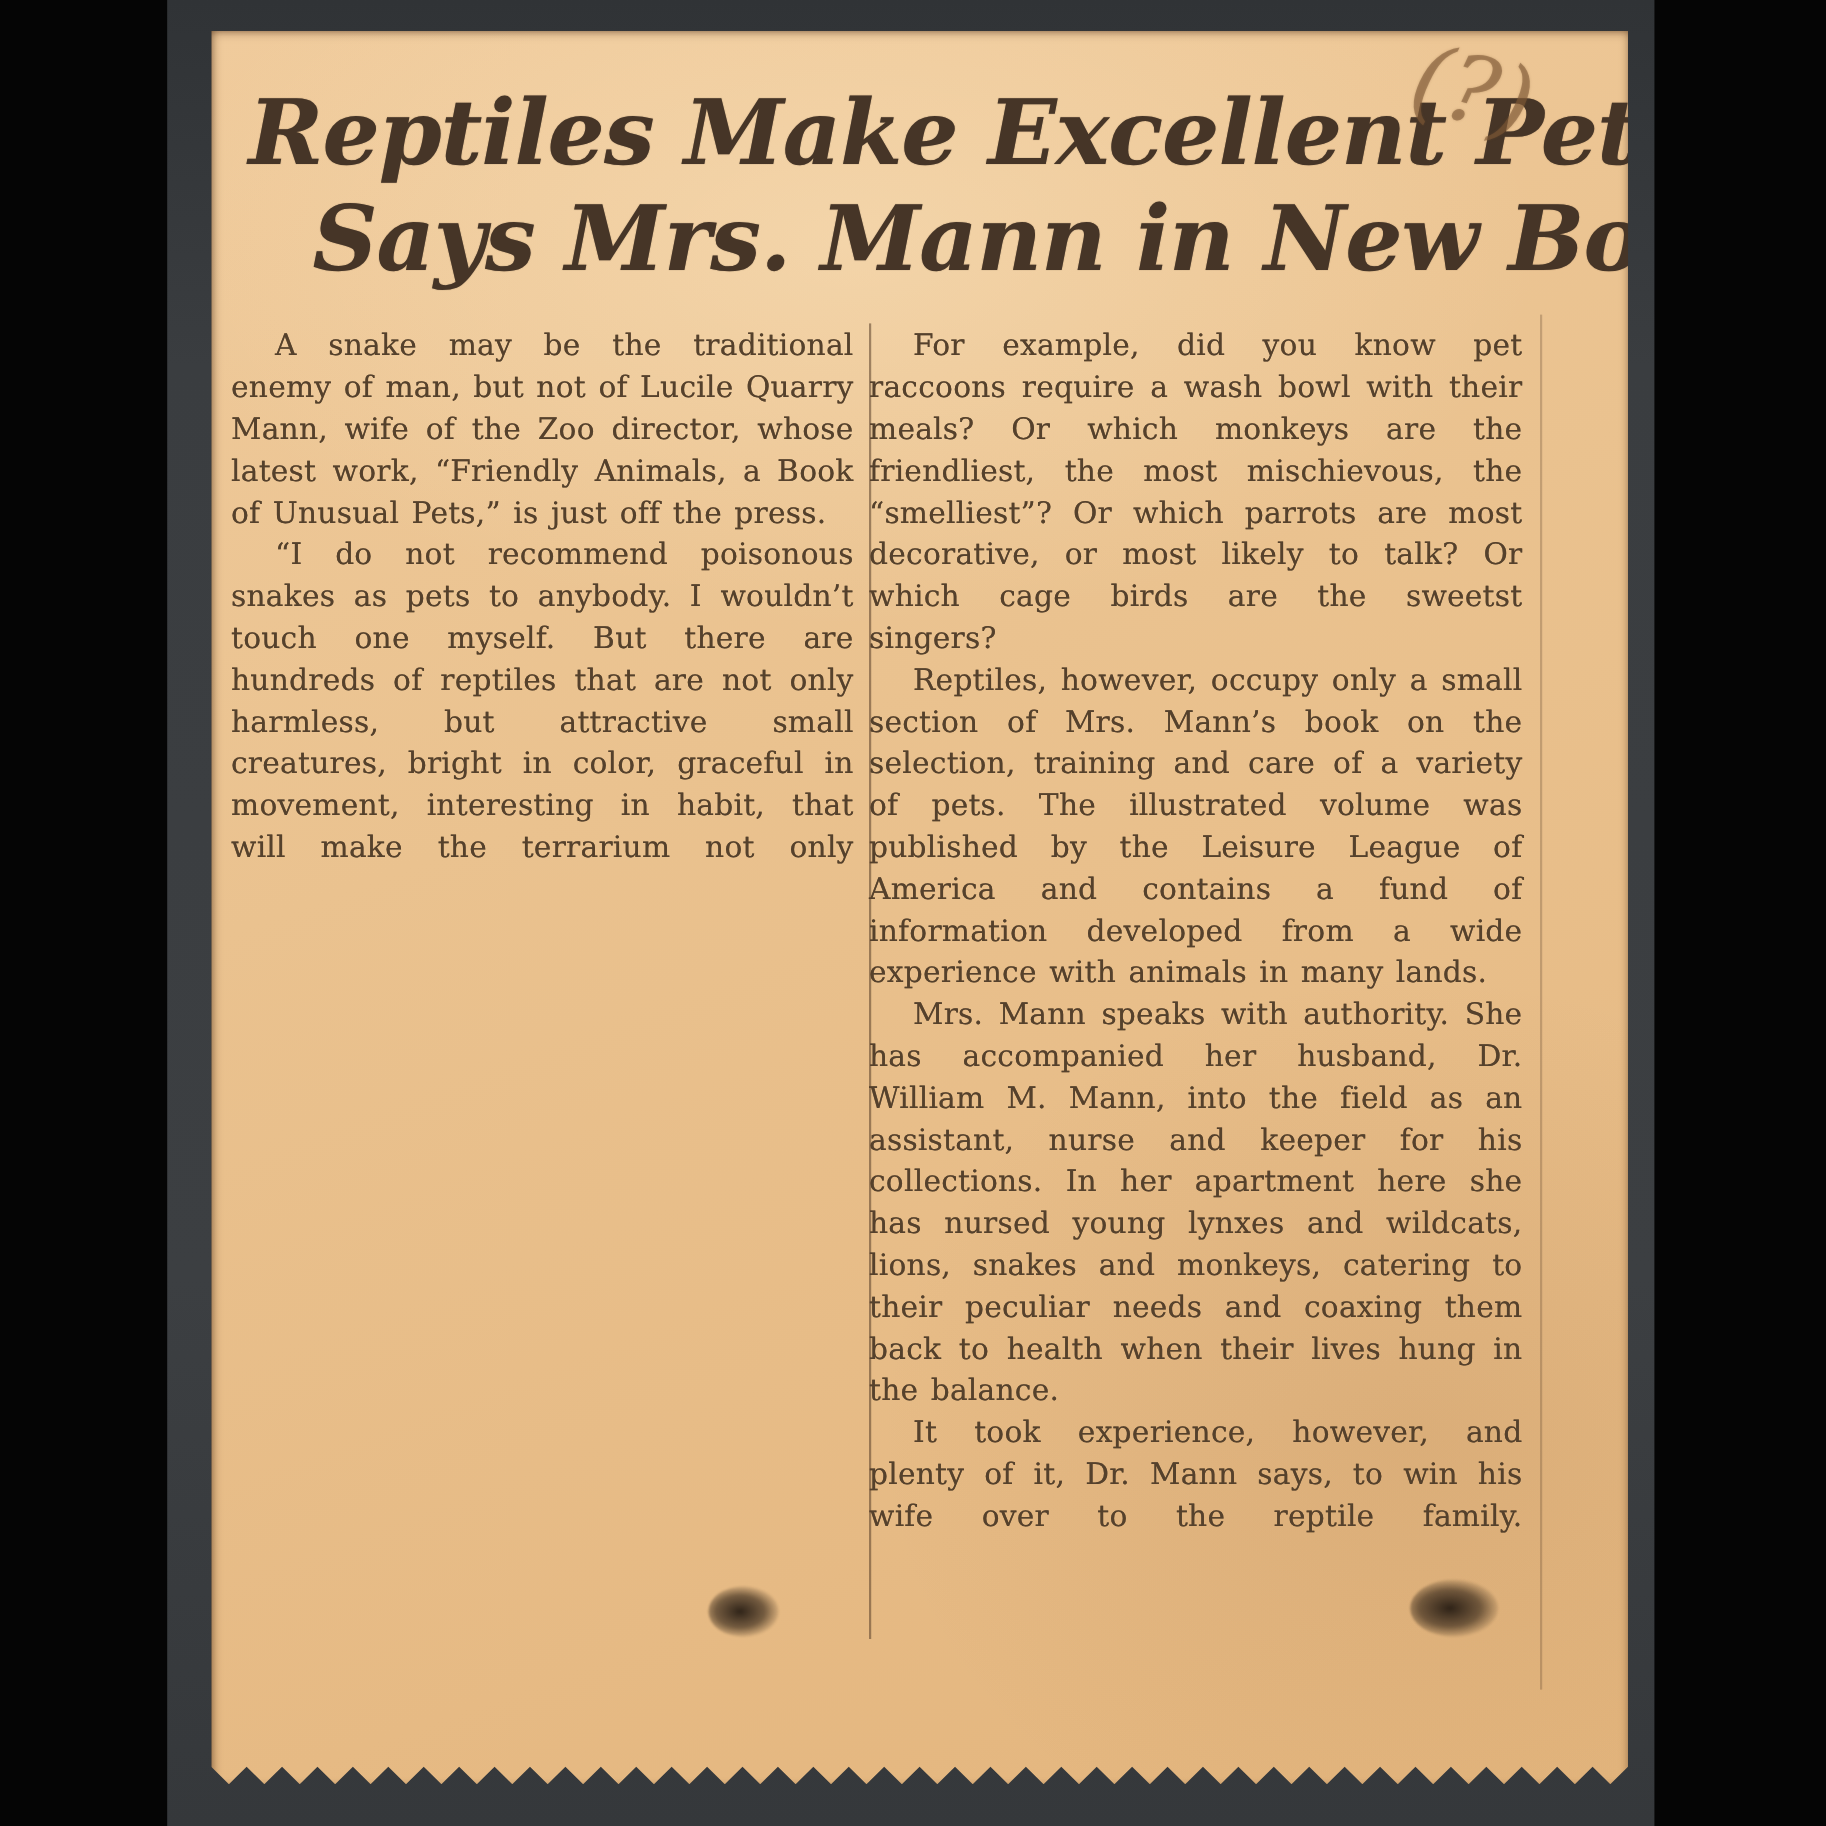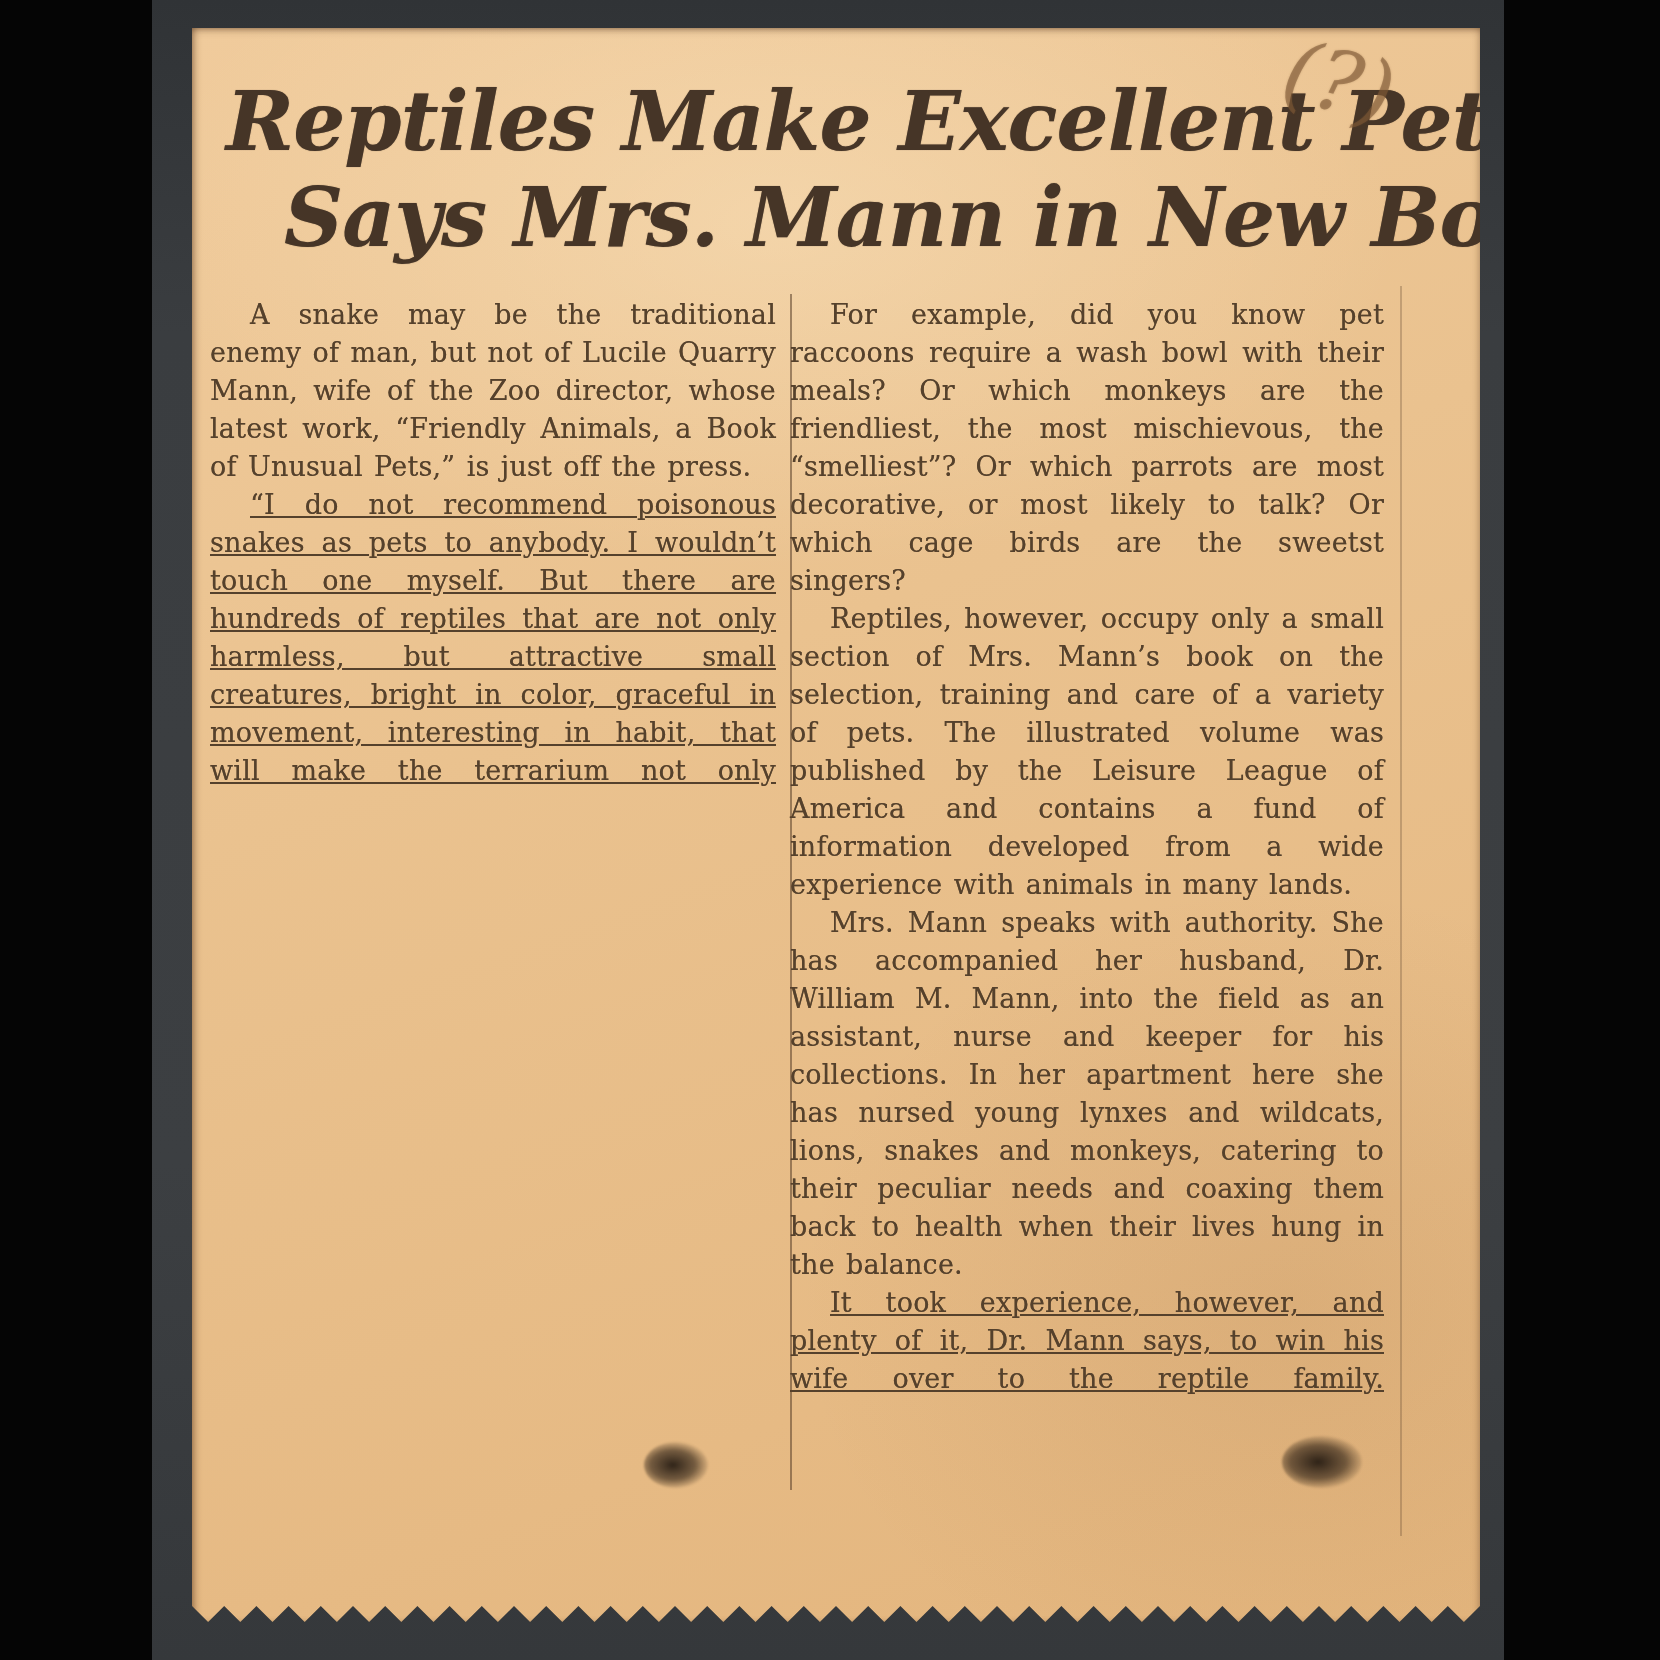--- a/index.html
+++ b/index.html
@@ -45,21 +45,21 @@
     position:absolute;left:18px;top:268px;width:1186px;
     display:flex;gap:14px;
   }
   .col{color:#55412c;font-size:27px;line-height:38px;
     text-align:justify;letter-spacing:0.2px;word-spacing:2.5px;
     text-shadow:0 0 0.6px rgba(85,65,44,0.7);}
   .col.left{width:566px;}
   .col.right{width:594px;}
   .col p{margin:0;text-indent:40px;}
   .col p.no-indent{text-indent:0;}
-  .col p.justify-last{text-align-last:justify;text-decoration:underline;}
+  .col p.justify-last{text-align-last:justify;}
 
   .rule{position:absolute;background:rgba(90,64,42,0.55);width:2px;}
   .rule.divider{left:598px;top:266px;height:1196px;}
   .rule.right-edge{left:1208px;top:258px;height:1250px;background:rgba(90,64,42,0.28);}
 
   .smudge{position:absolute;border-radius:50%;
     background:radial-gradient(ellipse at 45% 50%, rgba(15,10,6,0.85) 0%, rgba(25,16,9,0.55) 45%, rgba(40,25,12,0) 75%);
     filter:blur(1px);}
   .smudge.s-left{left:452px;top:1414px;width:64px;height:46px;}
   .smudge.s-right{left:1090px;top:1408px;width:80px;height:52px;}

